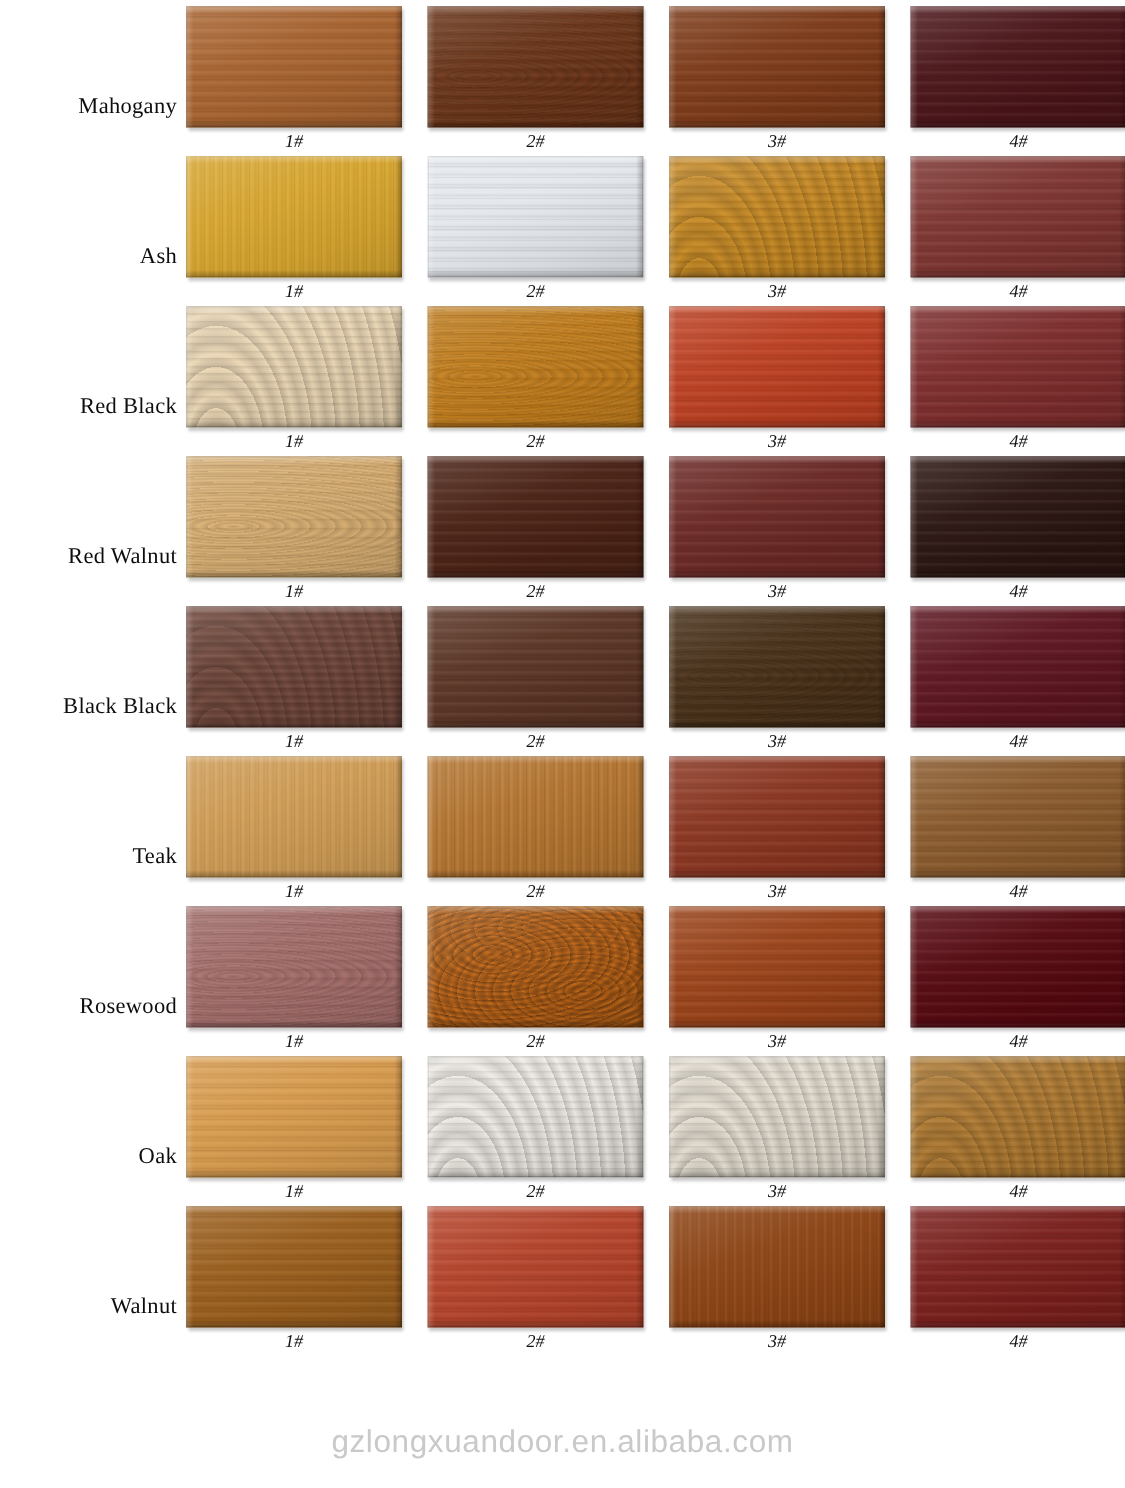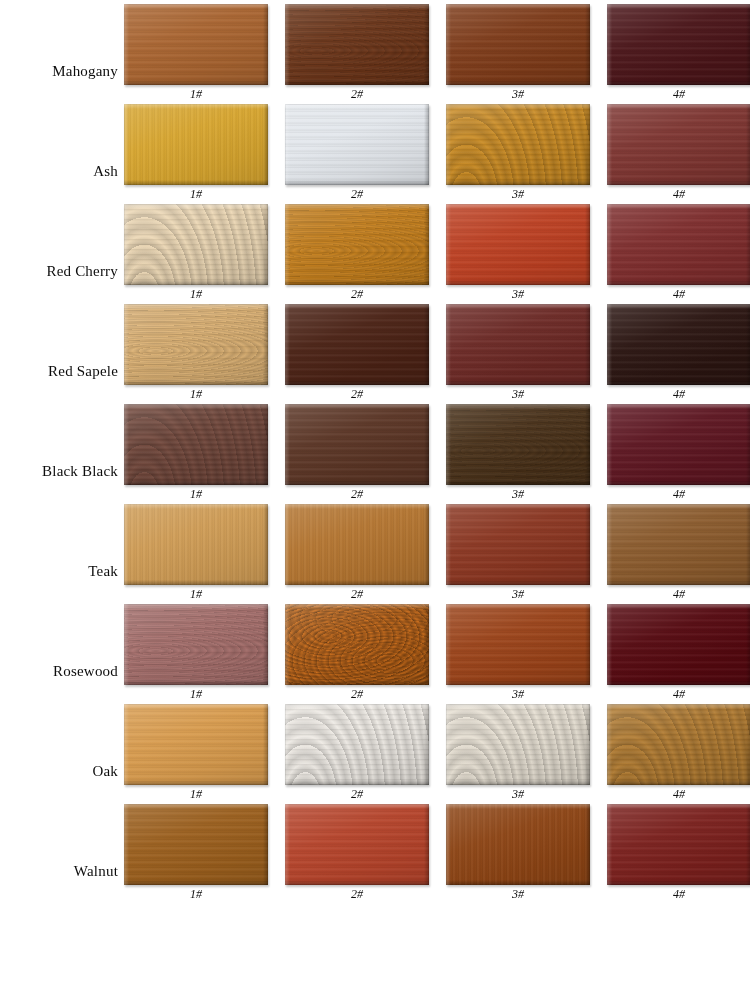--- a/index.html
+++ b/index.html
@@ -224,21 +224,21 @@
         </div>
         <div class="cell c3">
           <div class="panel" style="background: rgb(125, 52, 48);">
             <div class="grain horiz"></div>
             <div class="sheen"></div>
           </div>
           <div class="swatch-caption">4#</div>
         </div>
       </div>
       <div class="row">
-        <div class="row-label">Red Cherry</div>
+        <div class="row-label">Red Black</div>
         <div class="cell c0">
           <div class="panel" style="background: rgb(236, 215, 180);">
             <div class="grain cathedral"></div>
             <div class="sheen"></div>
           </div>
           <div class="swatch-caption">1#</div>
         </div>
         <div class="cell c1">
           <div class="panel" style="background: rgb(199, 128, 28);">
             <div class="grain figure"></div>
@@ -255,21 +255,21 @@
         </div>
         <div class="cell c3">
           <div class="panel" style="background: rgb(125, 44, 44);">
             <div class="grain horiz"></div>
             <div class="sheen"></div>
           </div>
           <div class="swatch-caption">4#</div>
         </div>
       </div>
       <div class="row">
-        <div class="row-label">Red Sapele</div>
+        <div class="row-label">Red Walnut</div>
         <div class="cell c0">
           <div class="panel" style="background: rgb(220, 177, 115);">
             <div class="grain figure"></div>
             <div class="sheen"></div>
           </div>
           <div class="swatch-caption">1#</div>
         </div>
         <div class="cell c1">
           <div class="panel" style="background: rgb(74, 33, 20);">
             <div class="grain horiz"></div>
@@ -441,13 +441,14 @@
         </div>
         <div class="cell c3">
           <div class="panel" style="background: rgb(122, 31, 28);">
             <div class="grain horiz"></div>
             <div class="sheen"></div>
           </div>
           <div class="swatch-caption">4#</div>
         </div>
       </div>
     </div>
+  <div class="watermark">gzlongxuandoor.en.alibaba.com</div>
 </div>
 
 </body></html>

